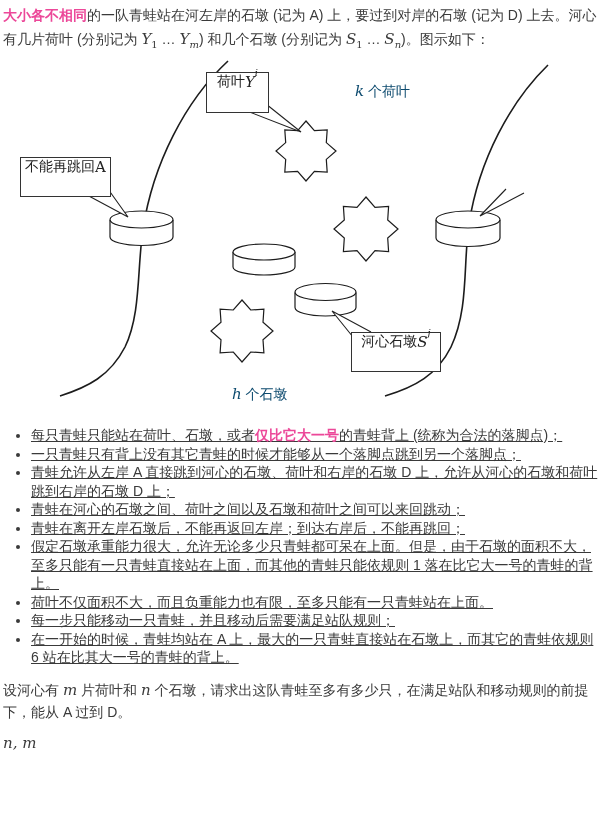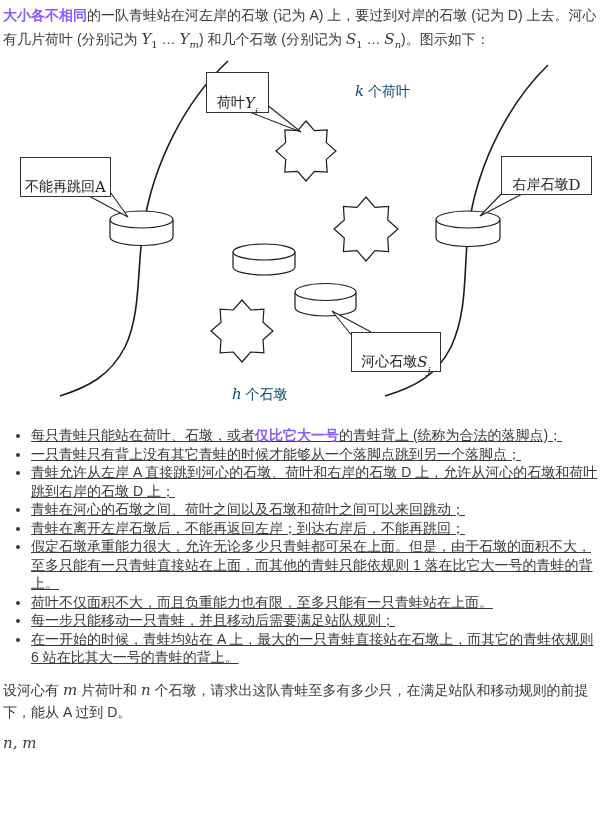--- a/index.html
+++ b/index.html
@@ -4,31 +4,31 @@
 <style>
   html,body{margin:0;padding:0;background:#ffffff;}
   body{
     width:606px;min-height:827px;
     font-family:"Liberation Sans","DejaVu Sans",sans-serif;
     font-size:14px;color:#3a3a3a;
     -webkit-font-smoothing:antialiased;
   }
   .content{padding:0 3px;}
   p{margin:0;}
-  .b{font-weight:bold;color:#8b5cf6;}
+  .b{font-weight:bold;color:#ec4899;}
   .m{font-family:"DejaVu Serif","Liberation Serif",serif;font-style:italic;font-size:15px;}
   .mr{font-family:"DejaVu Serif","Liberation Serif",serif;font-style:normal;font-size:15px;}
   sub{font-family:"DejaVu Serif","Liberation Serif",serif;font-size:10px;line-height:0;font-style:normal;}
   sub.m{font-style:italic;font-size:10px;}
   .intro{margin-top:3px;line-height:24px;}
   .diagram{position:relative;width:606px;height:345px;margin:8px 0 0 0;}
   .diagram svg{position:absolute;left:0;top:0;}
   .callout{
     position:absolute;border:1px solid #333;background:#fff;
-    display:flex;align-items:flex-end;justify-content:center;
+    display:flex;align-items:flex-start;justify-content:center;
     font-size:14px;color:#222;white-space:nowrap;
   }
   .freelabel{position:absolute;font-size:14px;color:#0c4a6e;white-space:nowrap;}
   .rules-header{margin-top:42px;line-height:19px;}
   ul.rules{margin:22px 0 0 0;padding:0 0 0 28px;list-style:disc;}
   ul.rules li{line-height:18.5px;margin:0;padding:0;text-decoration:underline;}
   .p-wish{margin-top:13px;line-height:19px;}
   .p-ask{margin-top:12px;line-height:22px;}
   .p-task{margin-top:9px;line-height:22px;}
 </style>
@@ -74,24 +74,20 @@
 
     <div class="callout" style="left:203px;top:13px;width:61px;height:39px;">
         <span>荷叶 </span>
         <span class="m">Y</span>
         <sub class="m">i</sub>
       </div>
     <div class="callout" style="left:17px;top:98px;width:89px;height:38px;">
         <span>不能再跳回 </span>
         <span class="mr">A</span>
       </div>
-    <div class="callout" style="left:498px;top:97px;width:89px;height:37px;">
-        <span>右岸石墩 </span>
-        <span class="mr">D</span>
-      </div>
     <div class="callout" style="left:348px;top:273px;width:88px;height:38px;">
         <span>河心石墩 </span>
         <span class="m">S</span>
         <sub class="m">j</sub>
       </div>
 
     <div class="freelabel" style="left:352px;top:23px;"><span class="m">k</span><span> 个荷叶</span></div>
     <div class="freelabel" style="left:229px;top:326px;"><span class="m">h</span><span> 个石墩</span></div>
   </div>
 

